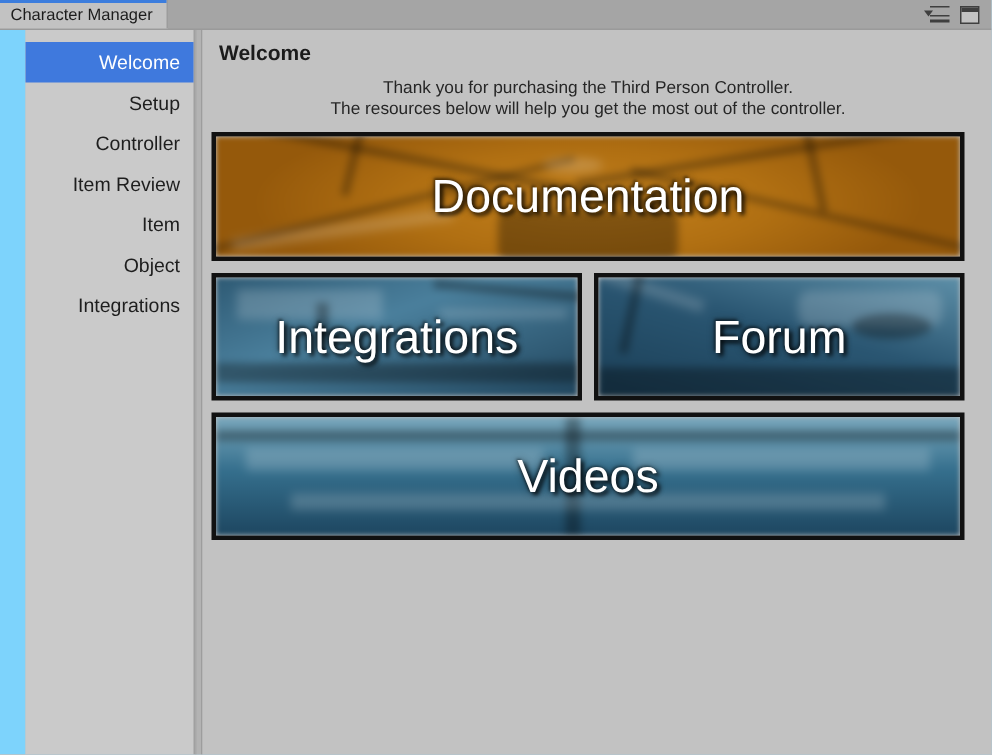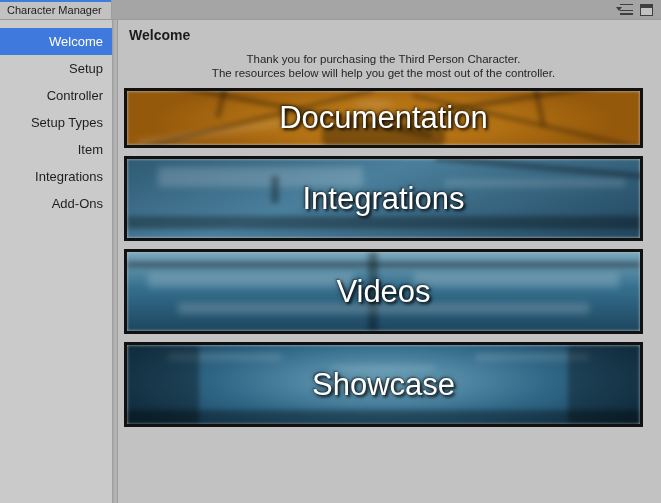--- a/index.html
+++ b/index.html
@@ -100,20 +100,21 @@
     height: 3px;
     background: #3f3f3f;
   }
 
   
   .main {
     flex: 1 1 auto;
     display: flex;
     min-height: 0;
     background: #c2c2c2;
+    margin-left: 17px;
   }
   .sidebar {
     width: 113px;
     flex: 0 0 113px;
     background: #cacaca;
     padding-top: 8px;
     box-sizing: border-box;
     border-right: 1px solid #a0a0a0;
   }
   .sidebar-item {
@@ -184,21 +185,21 @@
       2px 2px 3px rgba(0,0,0,0.85),
       -1px -1px 2px rgba(0,0,0,0.5),
       0 0 6px rgba(0,0,0,0.45);
   }
   .tile-row {
     display: flex;
     gap: 8px;
     margin-top: 8px;
   }
   .tile-row .tile { flex: 1 1 0; height: 85px; }
-  .tile-hero { height: 60px; justify-content: center; }
+  .tile-hero { height: 86px; justify-content: center; }
 
   
   .art { position: absolute; inset: 0; }
   .art .bg { position: absolute; inset: 0; }
   .art .streak {
     position: absolute;
     background: rgba(0,0,0,0.32);
     filter: blur(2.2px);
   }
   .art .hi {
@@ -266,40 +267,40 @@
       <div class="sidebar-item selected">
         <span>Welcome</span>
       </div>
       <div class="sidebar-item">
         <span>Setup</span>
       </div>
       <div class="sidebar-item">
         <span>Controller</span>
       </div>
       <div class="sidebar-item">
-        <span>Setup Types</span>
+        <span>Item Review</span>
       </div>
       <div class="sidebar-item">
         <span>Item</span>
       </div>
       <div class="sidebar-item">
+        <span>Object</span>
+      </div>
+      <div class="sidebar-item">
         <span>Integrations</span>
-      </div>
-      <div class="sidebar-item">
-        <span>Add-Ons</span>
       </div>
     </div>
 
     <div class="content-divider"></div>
 
     <div class="content">
       <div class="page-title">Welcome</div>
 
       <div class="intro">
-        <div>Thank you for purchasing the Third Person Character.</div>
+        <div>Thank you for purchasing the Third Person Controller.</div>
         <div>The resources below will help you get the most out of the controller.</div>
       </div>
 
       <div class="tiles">
 
         <div class="tile tile-hero">
           <div class="art art-doc art-blur">
             <div class="bg"></div>
             <div class="streak" style="left:-10%;top:14%;width:70%;height:5px;transform:rotate(11deg);"></div>
             <div class="streak" style="left:-6%;top:58%;width:55%;height:4px;transform:rotate(-14deg);"></div>
@@ -319,47 +320,46 @@
             <div class="art art-blue1 art-blur">
               <div class="bg"></div>
               <div class="hi" style="left:6%;top:10%;width:40%;height:26%;"></div>
               <div class="streak" style="left:0;top:72%;width:100%;height:16%;"></div>
               <div class="streak" style="left:60%;top:8%;width:45%;height:8%;transform:rotate(5deg);"></div>
               <div class="hi" style="left:62%;top:26%;width:35%;height:8%;"></div>
               <div class="streak" style="left:28%;top:22%;width:8px;height:34%;"></div>
             </div>
             <span class="tile-label">Integrations</span>
           </div>
+          <div class="tile">
+            <div class="art art-blue2 art-blur">
+              <div class="bg"></div>
+              <div class="hi" style="left:-4%;top:4%;width:34%;height:10%;transform:rotate(18deg);"></div>
+              <div class="streak" style="left:8%;top:-5%;width:6px;height:70%;transform:rotate(12deg);"></div>
+              <div class="hi" style="left:55%;top:12%;width:40%;height:30%;border-radius:8px;"></div>
+              <div class="streak" style="left:70%;top:30%;width:22%;height:22%;border-radius:50%;"></div>
+              <div class="streak" style="left:0;top:76%;width:100%;height:26%;"></div>
+            </div>
+            <span class="tile-label">Forum</span>
+          </div>
         </div>
 
         <div class="tile-row">
           <div class="tile">
             <div class="art art-blue3 art-blur">
               <div class="bg"></div>
               <div class="hi" style="left:4%;top:26%;width:40%;height:20%;"></div>
               <div class="hi" style="left:56%;top:26%;width:40%;height:20%;"></div>
               <div class="streak" style="left:47%;top:0;width:10px;height:100%;"></div>
               <div class="streak" style="left:0;top:12%;width:100%;height:8%;"></div>
               <div class="hi" style="left:10%;top:64%;width:80%;height:14%;"></div>
             </div>
             <span class="tile-label">Videos</span>
           </div>
         </div>
 
         <div class="tile-row">
-          <div class="tile">
-            <div class="art art-blue6 art-blur">
-              <div class="bg"></div>
-              <div class="hi" style="left:8%;top:12%;width:22%;height:7%;"></div>
-              <div class="hi" style="left:68%;top:12%;width:22%;height:7%;"></div>
-              <div class="hi" style="left:40%;top:26%;width:20%;height:6%;"></div>
-              <div class="streak" style="left:0;top:0;width:14%;height:100%;"></div>
-              <div class="streak" style="left:86%;top:0;width:14%;height:100%;"></div>
-              <div class="streak" style="left:0;top:82%;width:100%;height:22%;"></div>
-            </div>
-            <span class="tile-label">Showcase</span>
-          </div>
         </div>
 
       </div>
     </div>
   </div>
 </div>
 
 </body></html>

